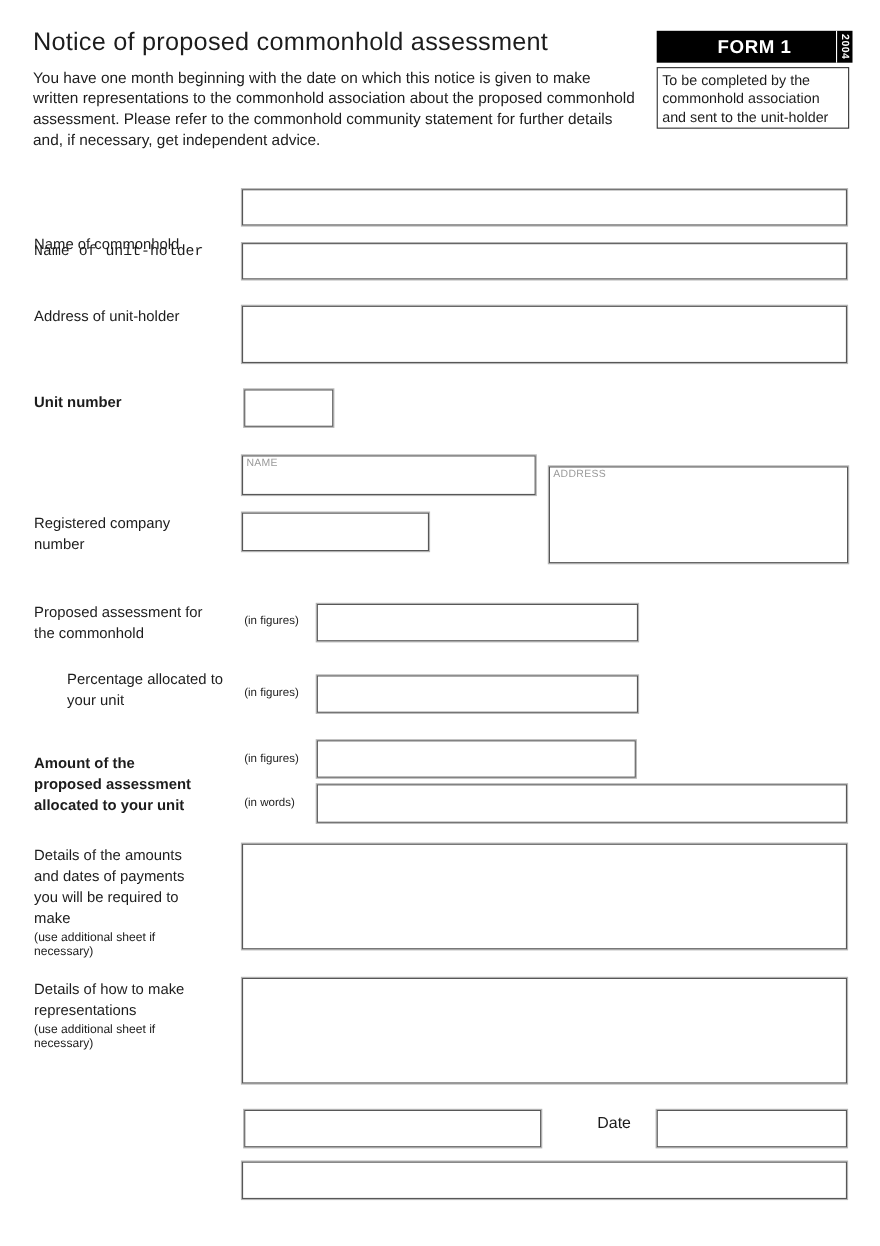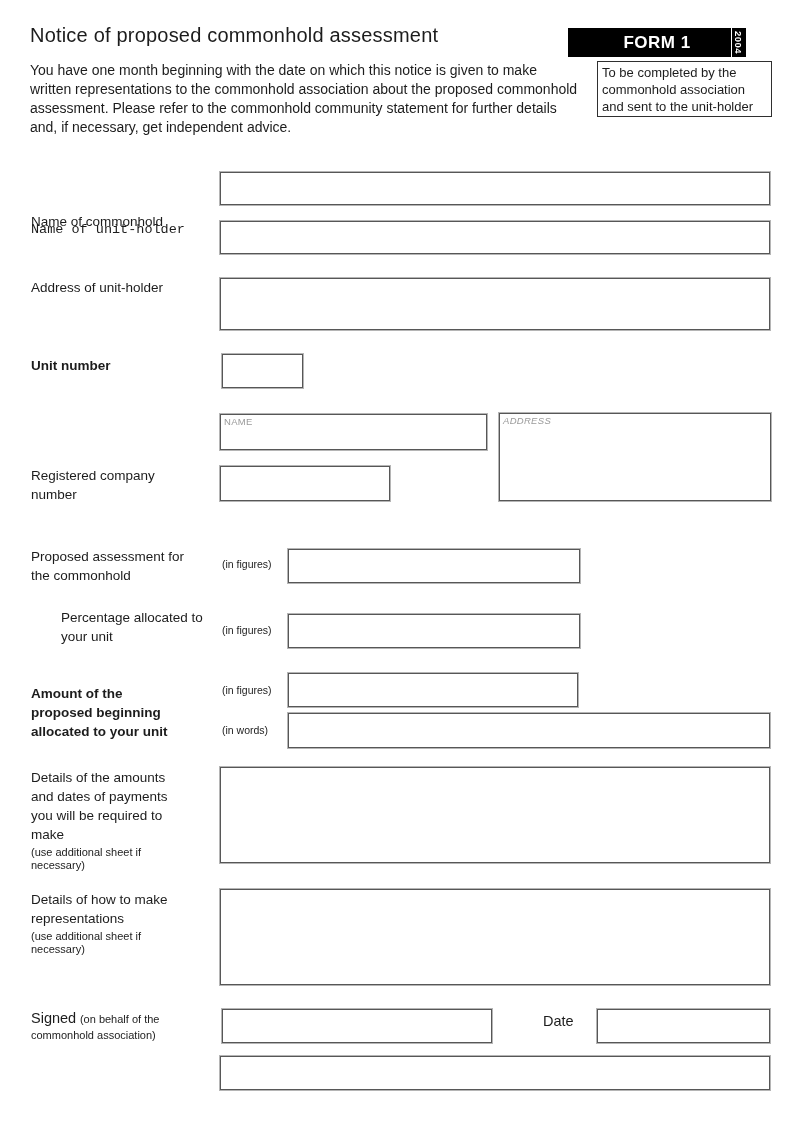--- a/index.html
+++ b/index.html
@@ -8,28 +8,28 @@
     position:relative;
     width:800px; height:1133px;
     background:#ffffff;
     font-family:"Liberation Sans", sans-serif;
     color:#1c1c1c;
     overflow:hidden;
   }
   .abs { position:absolute; }
   .title {
     left:30px; top:24px;
-    font-size:20px; font-weight:400; letter-spacing:0.2px;text-align:center;
+    font-size:23px; font-weight:400; letter-spacing:0.2px;text-align:center;
   }
   .intro {
     left:30px; top:61px; width:548px;
     font-size:14px; line-height:19px;
   }
   .badge {
-    left:568px; top:28px; width:178px; height:29px;
+    left:597px; top:28px; width:178px; height:29px;
     background:#000000; color:#ffffff;
     display:flex; align-items:center; justify-content:center;
   }
   .badge-label { font-size:17px; font-weight:700; letter-spacing:0.5px; }
   .badge-year-wrap {
     position:absolute; right:0; top:0; bottom:0; width:15px;
     border-left:1px solid #ffffff;
     display:flex; align-items:center; justify-content:center;
   }
   .badge-year {
@@ -92,54 +92,50 @@
   <div class="abs lbl" style="left:31px; top:220px; width:180px;font-family:Liberation Mono, monospace;">Name of unit-holder</div>
   <input class="fbox" style="left: 220px; top: 221px; width: 550px; height: 33px;" value="">
 
   <div class="abs lbl" style="left:31px; top:278px; width:180px;">Address of unit-holder</div>
   <textarea class="fbox" style="left: 220px; top: 278px; width: 550px; height: 52px;"></textarea>
 
   <div class="abs lbl" style="left:31px; top:356px; width:180px;font-weight:bold;">Unit number</div>
   <input class="fbox" style="left: 222px; top: 354px; width: 81px; height: 34px;" value="">
 
   <textarea class="fbox" style="left: 220px; top: 414px; width: 267px; height: 36px;" placeholder="NAME"></textarea>
-  <textarea class="fbox" style="left: 499px; top: 413px; width: 272px; height: 88px; font-style: italic;" placeholder="ADDRESS"></textarea>
+  <textarea class="fbox" style="left: 499px; top: 424px; width: 272px; height: 88px;" placeholder="ADDRESS"></textarea>
 
   <div class="abs lbl" style="left:31px; top:466px; width:165px;">Registered company number</div>
   <input class="fbox" style="left: 220px; top: 466px; width: 170px; height: 35px;" value="">
 
   <div class="abs lbl" style="left:31px; top:547px; width:170px;">Proposed assessment for the commonhold</div>
   <div class="abs qual" style="left:222px; top:558px;">(in figures)</div>
   <input class="fbox" style="left: 288px; top: 549px; width: 292px; height: 34px;" value="">
 
   <div class="abs lbl" style="left:47px; top:608px; width:170px;margin-left:14px;">Percentage allocated to your unit</div>
   <div class="abs qual" style="left:222px; top:624px;">(in figures)</div>
   <input class="fbox" style="left: 288px; top: 614px; width: 292px; height: 34px;" value="">
 
-  <div class="abs lbl bold" style="left:31px; top:684px; width:155px;">Amount of the proposed beginning allocated to your unit</div>
+  <div class="abs lbl bold" style="left:31px; top:684px; width:155px;">Amount of the proposed assessment allocated to your unit</div>
   <div class="abs qual" style="left:222px; top:684px;">(in figures)</div>
   <input class="fbox" style="left: 288px; top: 673px; width: 290px; height: 34px;" value="">
   <div class="abs qual" style="left:222px; top:724px;">(in words)</div>
   <input class="fbox" style="left: 288px; top: 713px; width: 482px; height: 35px;" value="">
 
   <div class="abs lbl" style="left:31px; top:768px; width:155px;">
     <span>Details of the amounts and dates of payments you will be required to make</span>
     <span class="lbl-note">(use additional sheet if necessary)</span>
   </div>
   <textarea class="fbox" style="left: 220px; top: 767px; width: 550px; height: 96px;"></textarea>
 
   <div class="abs lbl" style="left:31px; top:890px; width:155px;">
     <span>Details of how to make representations</span>
     <span class="lbl-note">(use additional sheet if necessary)</span>
   </div>
   <textarea class="fbox" style="left: 220px; top: 889px; width: 550px; height: 96px;"></textarea>
 
-  <div class="abs lbl" style="left:31px; top:1010px; width:175px; line-height:16px;">
-    <span class="big-lbl">Signed</span>
-    <span class="small-inline">(on behalf of the commonhold association)</span>
-  </div>
   <input class="fbox" style="left: 222px; top: 1009px; width: 270px; height: 34px;" value="">
   <div class="abs lbl big-lbl" style="left:543px; top:1012px;">Date</div>
   <input class="fbox" style="left: 597px; top: 1009px; width: 173px; height: 34px;" value="">
 
   <input class="fbox" style="left: 220px; top: 1056px; width: 550px; height: 34px;" value="">
 
 </div>
 
 </body></html>

